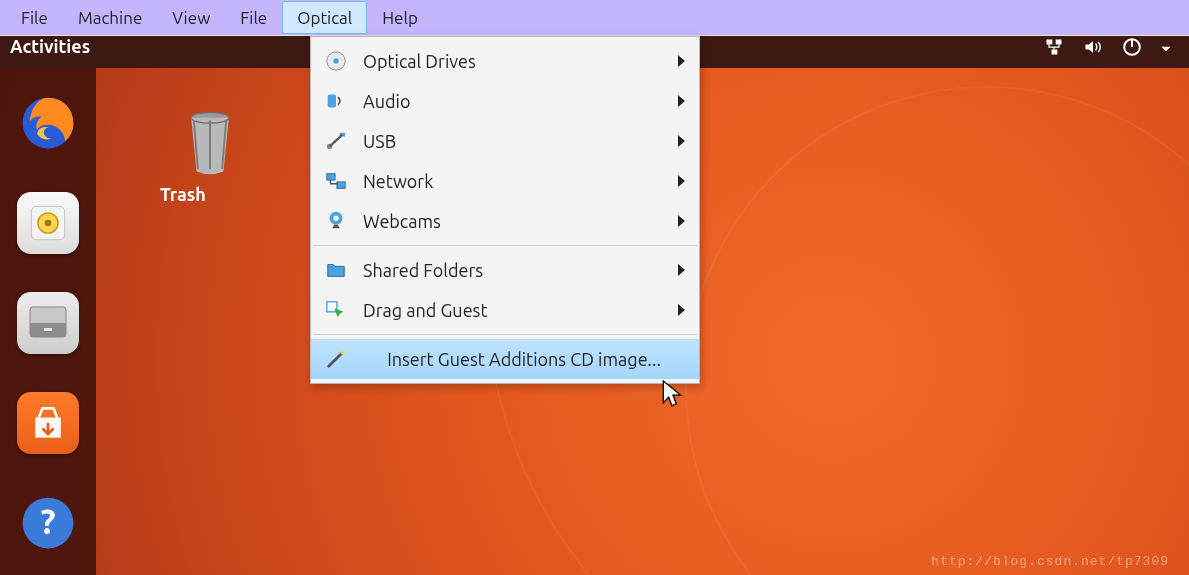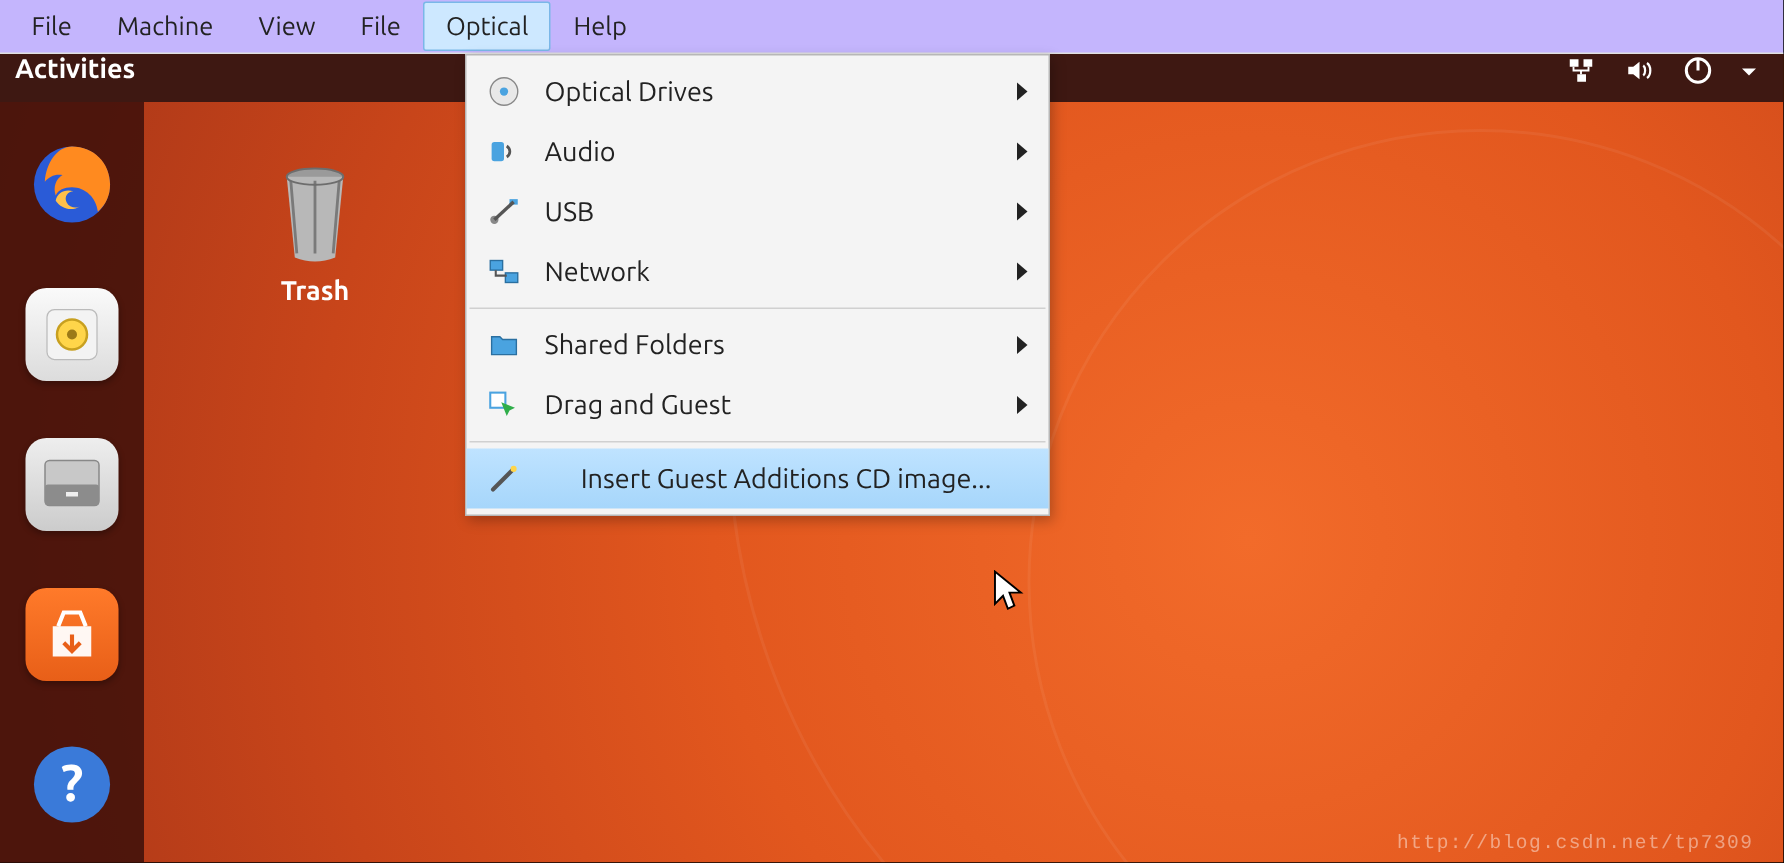--- a/index.html
+++ b/index.html
@@ -52,21 +52,21 @@
   }
   .launcher .app {
     width: 62px; height: 62px; border-radius: 14px;
     display: flex; align-items: center; justify-content: center;
     position: relative;
   }
   .launcher .app.tile { box-shadow: 0 2px 4px rgba(0,0,0,0.3); }
 
   
   .desktop-icon {
-    position: absolute; width: 100px; text-align: center;
+    position: absolute; width: 100px; 
     color: #fff; font-size: 18px; font-weight: 600;
   }
   .desktop-icon .icon-box {
     width: 72px; height: 72px; margin: 0 auto 6px;
     display:flex; align-items:center; justify-content:center;
   }
 
   
   .dropdown {
     position: absolute; top: 36px; left: 278px; width: 390px;
@@ -155,20 +155,31 @@
   </div>
   <div class="row">
     <span class="ico">
       <svg width="22" height="22" viewBox="0 0 24 24">
           <rect x="2" y="4" width="9" height="7" fill="#4aa3e0" stroke="#2a6fa0"></rect>
           <rect x="13" y="13" width="9" height="7" fill="#4aa3e0" stroke="#2a6fa0"></rect>
           <path d="M6 11v4h8" fill="none" stroke="#555" stroke-width="1.5"></path>
         </svg>
     </span>
     <span class="lbl">Network</span>
+    <span class="arrow"></span>
+  </div>
+  <div class="row">
+    <span class="ico">
+      <svg width="22" height="22" viewBox="0 0 24 24">
+          <circle cx="12" cy="9" r="7" fill="#4aa3e0"></circle>
+          <circle cx="12" cy="9" r="3" fill="#fff"></circle>
+          <path d="M8 20h8l-2-4h-4z" fill="#555"></path>
+        </svg>
+    </span>
+    <span class="lbl">Webcams</span>
     <span class="arrow"></span>
   </div>
 
   <div class="sep"></div>
 
   <div class="row">
     <span class="ico">
       <svg width="22" height="22" viewBox="0 0 24 24">
           <path d="M3 6h6l2 2h10v11H3z" fill="#4aa3e0" stroke="#2a6fa0"></path>
         </svg>

